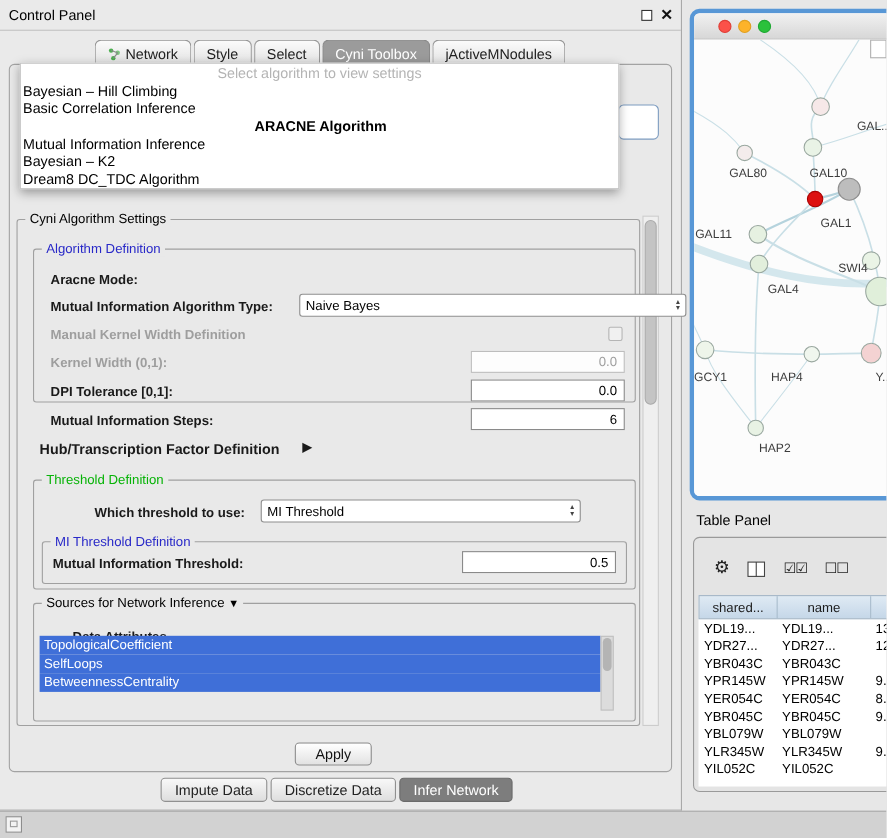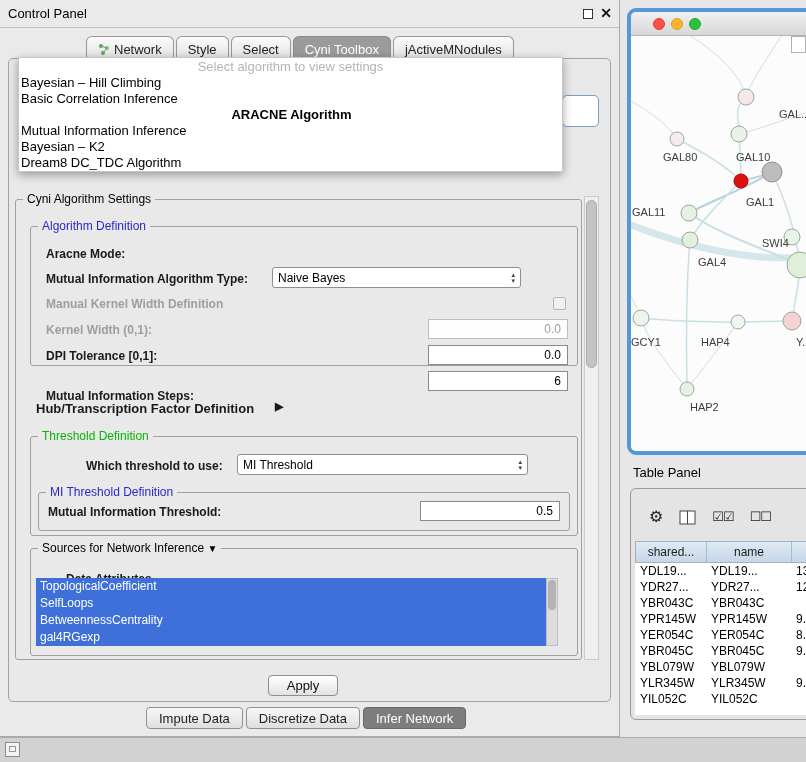--- a/index.html
+++ b/index.html
@@ -147,38 +147,38 @@
         <div class="sb-thumb"></div>
       </div>
 
     <div class="group" style="left:30px; top:226px; width:548px; height:140px;">
       <span class="legend blue">Algorithm Definition</span>
     </div>
 
     <span class="flabel" style="left:46px; top:247px;">Aracne Mode:</span>
 
     <span class="flabel" style="left:46px; top:272px;">Mutual Information Algorithm Type:</span>
-    <div class="combo" style="left:272px; top:267px; width:249px;">
+    <div class="combo" style="left:272px; top:267px; width:352px;">
       <span>Naive Bayes</span>
       <span class="combo-arrows">
           <span>▴</span>
           <span>▾</span>
         </span>
     </div>
 
     <span class="flabel dis" style="left:46px; top:297px;">Manual Kernel Width Definition</span>
     <span class="chk" style="left:553px; top:297px;"></span>
 
     <span class="flabel dis" style="left:46px; top:323px;">Kernel Width (0,1):</span>
     <div class="tfield dis" style="left:428px; top:319px; width:140px;">0.0</div>
 
     <span class="flabel" style="left:46px; top:349px;">DPI Tolerance [0,1]:</span>
     <div class="tfield" style="left:428px; top:345px; width:140px;">0.0</div>
 
-    <span class="flabel" style="left:46px; top:389px;">Mutual Information Steps:</span>
+    <span class="flabel" style="left:46px; top:375px;">Mutual Information Steps:</span>
     <div class="tfield" style="left:428px; top:371px; width:140px;">6</div>
 
     <span class="flabel" style="left:36px; top:401px; font-size:13px;">Hub/Transcription Factor Definition</span>
     <span class="flabel tri" style="left:275px; top:400px;">▶</span>
 
     <div class="group" style="left:30px; top:436px; width:548px; height:100px;">
       <span class="legend green">Threshold Definition</span>
     </div>
     <span class="flabel" style="left:86px; top:459px;">Which threshold to use:</span>
     <div class="combo" style="left:237px; top:454px; width:291px;">
@@ -199,21 +199,20 @@
       <span class="legend">
         <span>Sources for Network Inference</span>
         <span style="font-size:10px;">▼</span>
       </span>
     </div>
     <span class="flabel" style="left:38px; top:572px; font-size:12px;margin-left:28px;">Data Attributes</span>
     <div class="attr-list">
       <div class="attr-item">TopologicalCoefficient</div>
       <div class="attr-item">SelfLoops</div>
       <div class="attr-item">BetweennessCentrality</div>
-      <div class="attr-item">gal4RGexp</div>
     </div>
     <div class="attr-scroll">
         <div class="thumb"></div>
       </div>
 
     <div class="apply-btn">Apply</div>
 
     <div class="btabs">
       <div class="btab">
           <span>Impute Data</span>

